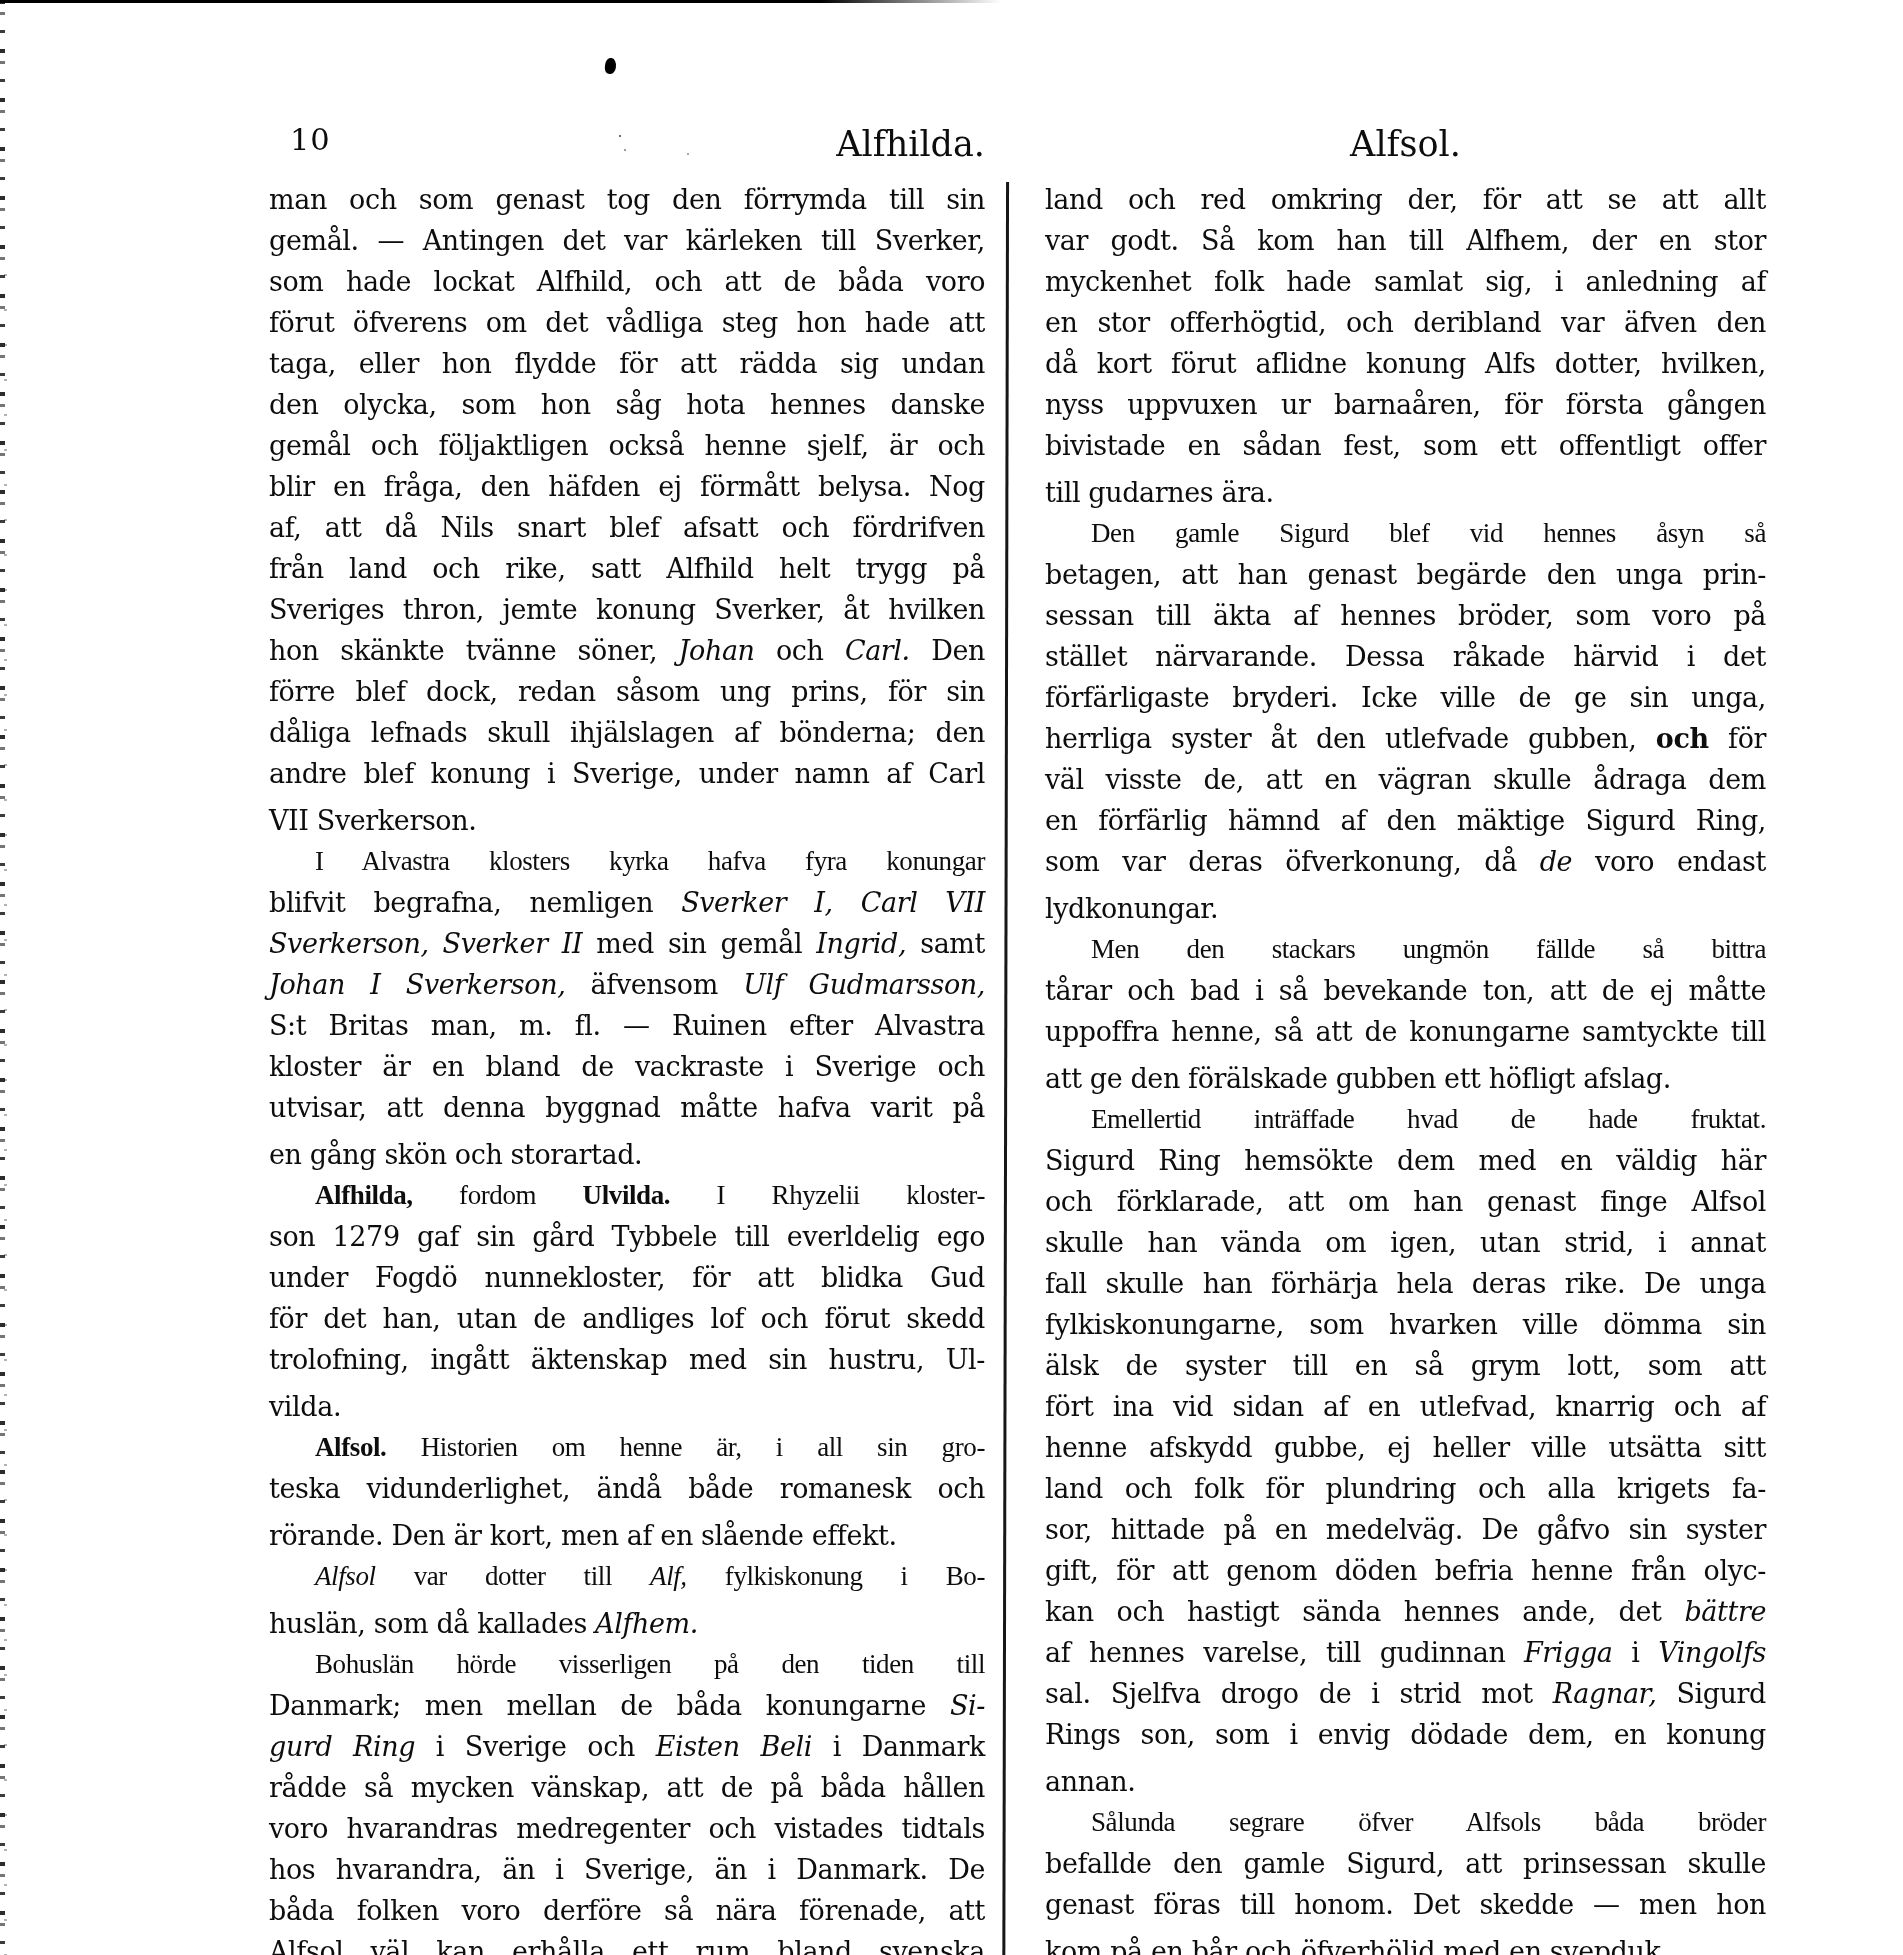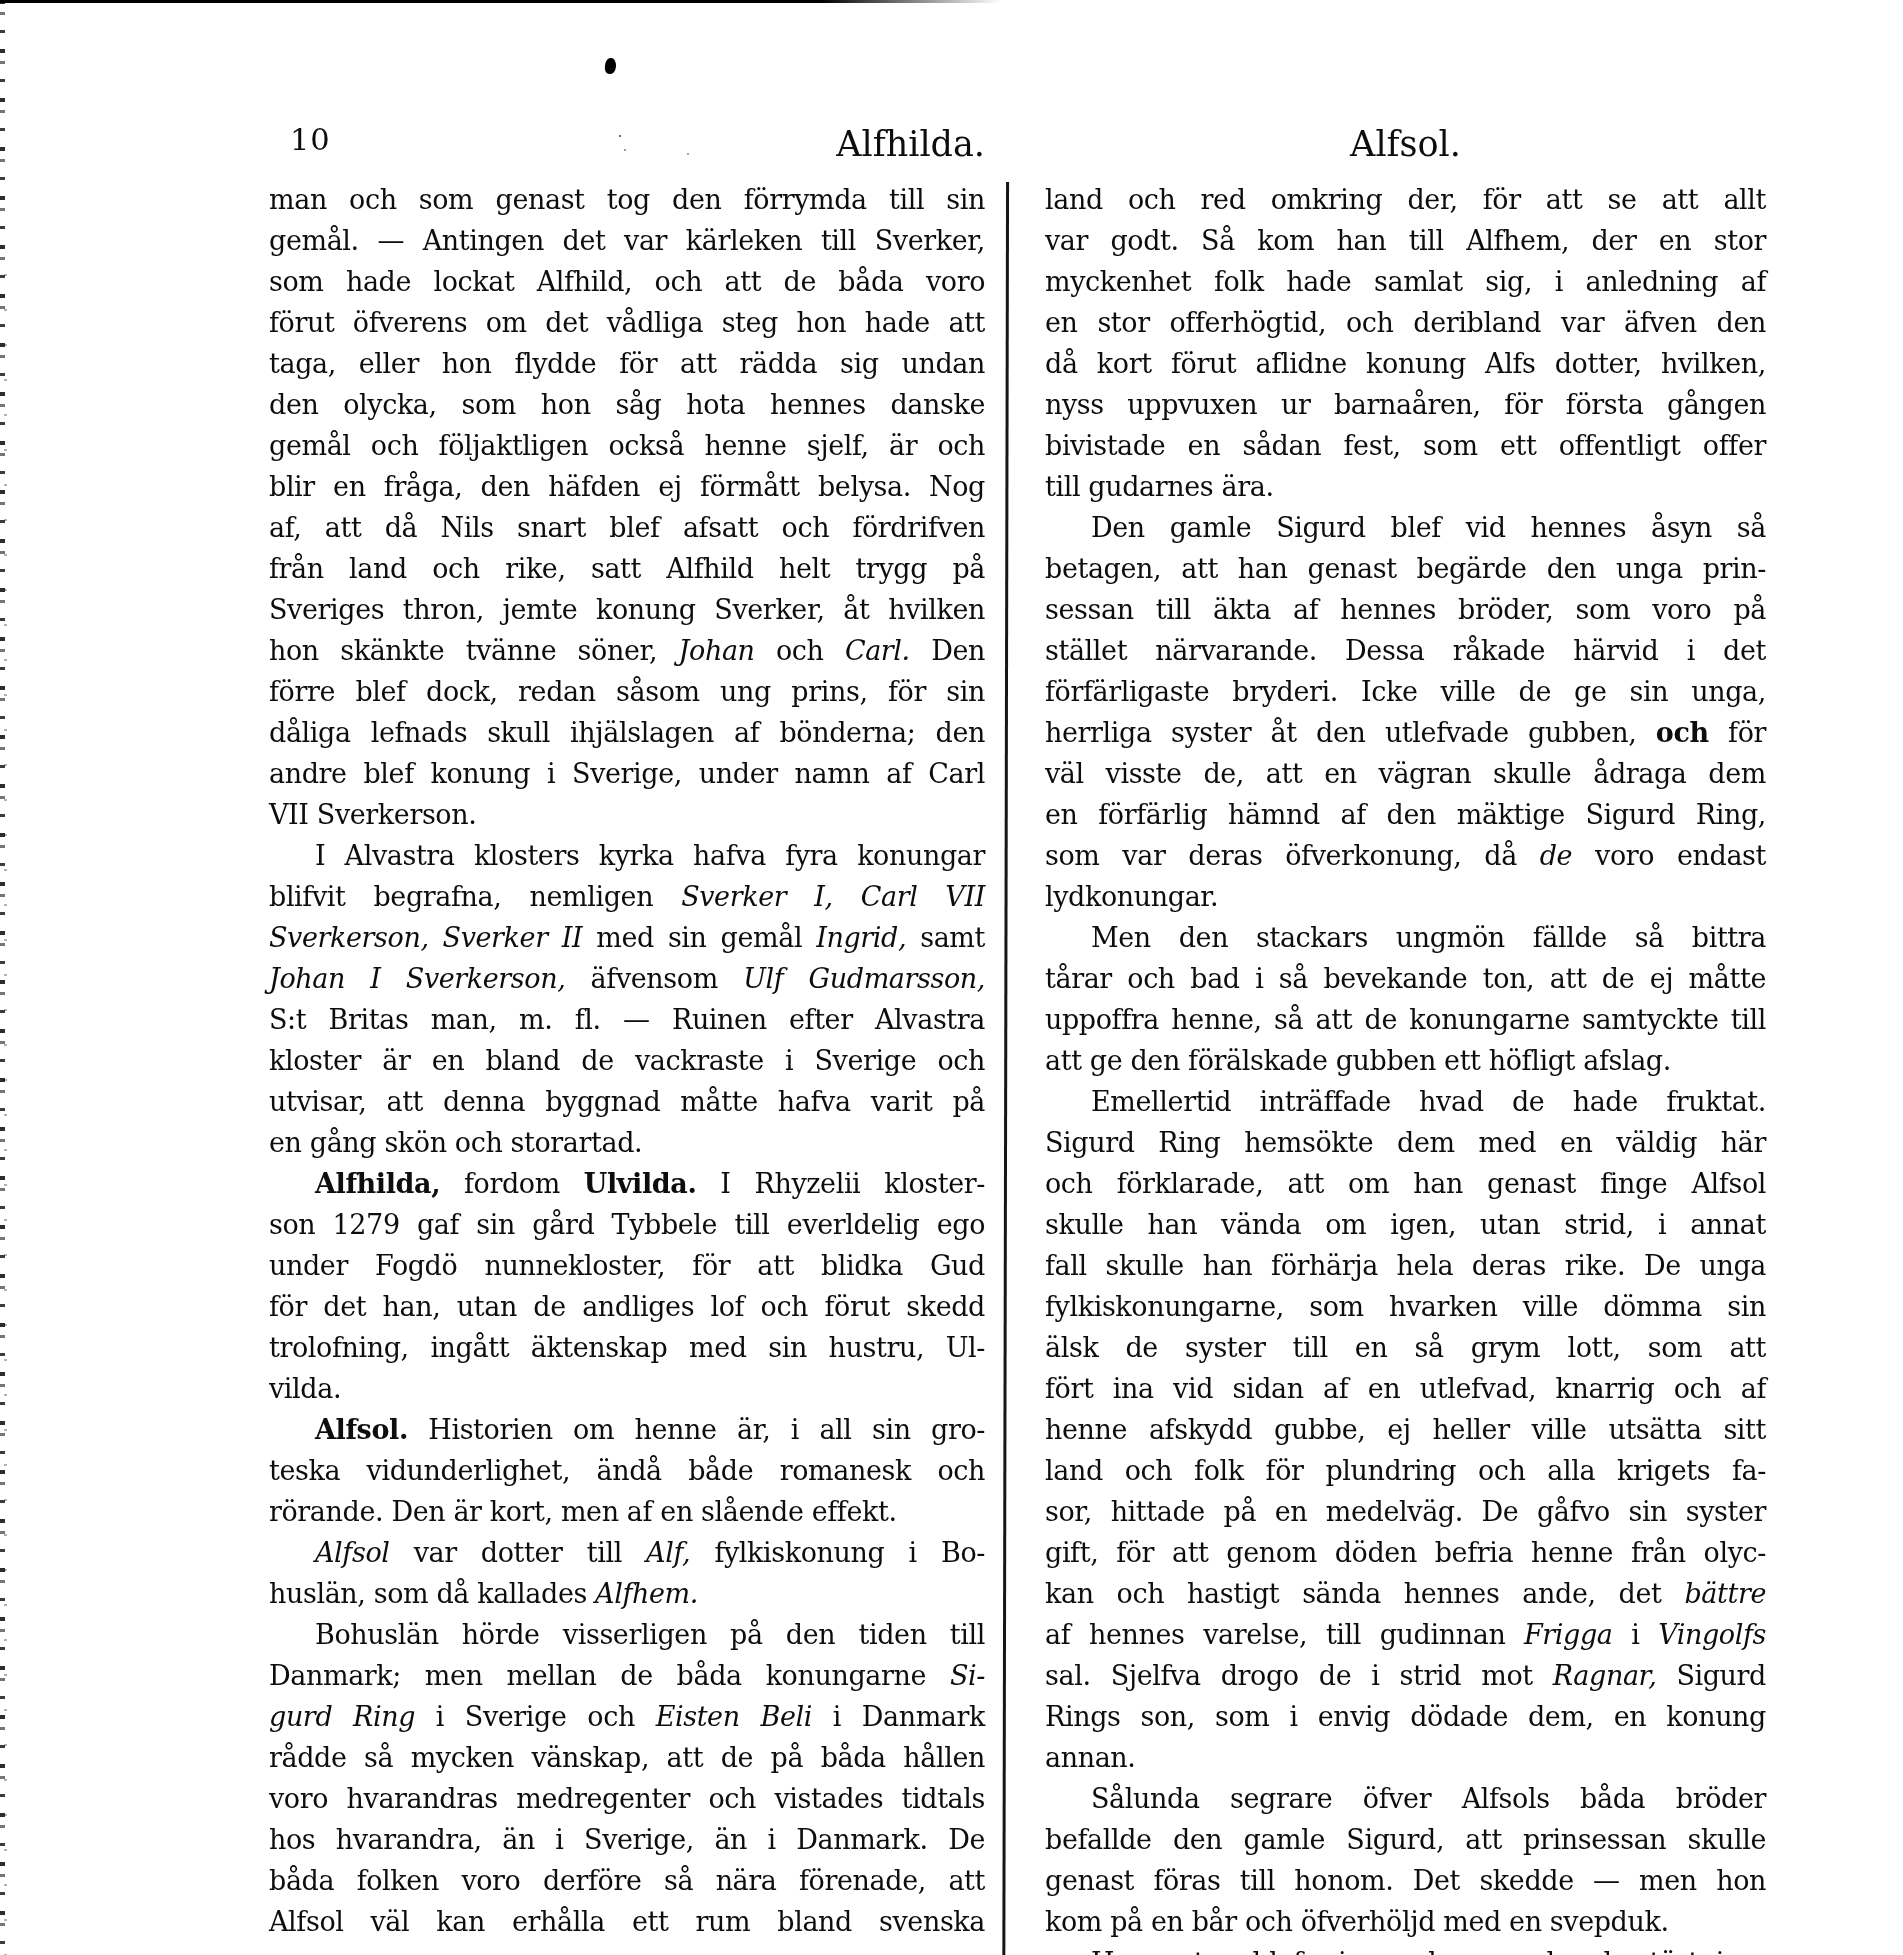--- a/index.html
+++ b/index.html
@@ -44,22 +44,22 @@
   .col.right { left: 1045px; width: 721px; }
 
   .line {
     text-align: justify;
     text-align-last: justify;
     height: 41px;
     overflow: visible;
     white-space: nowrap;
   }
   .line { white-space: normal; }
-  .line.endline { text-align-last: left; }
-  .line.indent  { padding-left: 46px; }
+  .line.endline { text-align-last: left; margin-top: 6px; }
+  .line.indent  { padding-left: 46px; font-family: Liberation Serif, serif; }
   .seg-i { font-style: italic; }
   .seg-b { font-weight: bold; }
 
   .divider {
     position: absolute;
     left: 1004px;
     top: 182px;
     width: 2.7px;
     height: 1963px;
     background: #161616;

